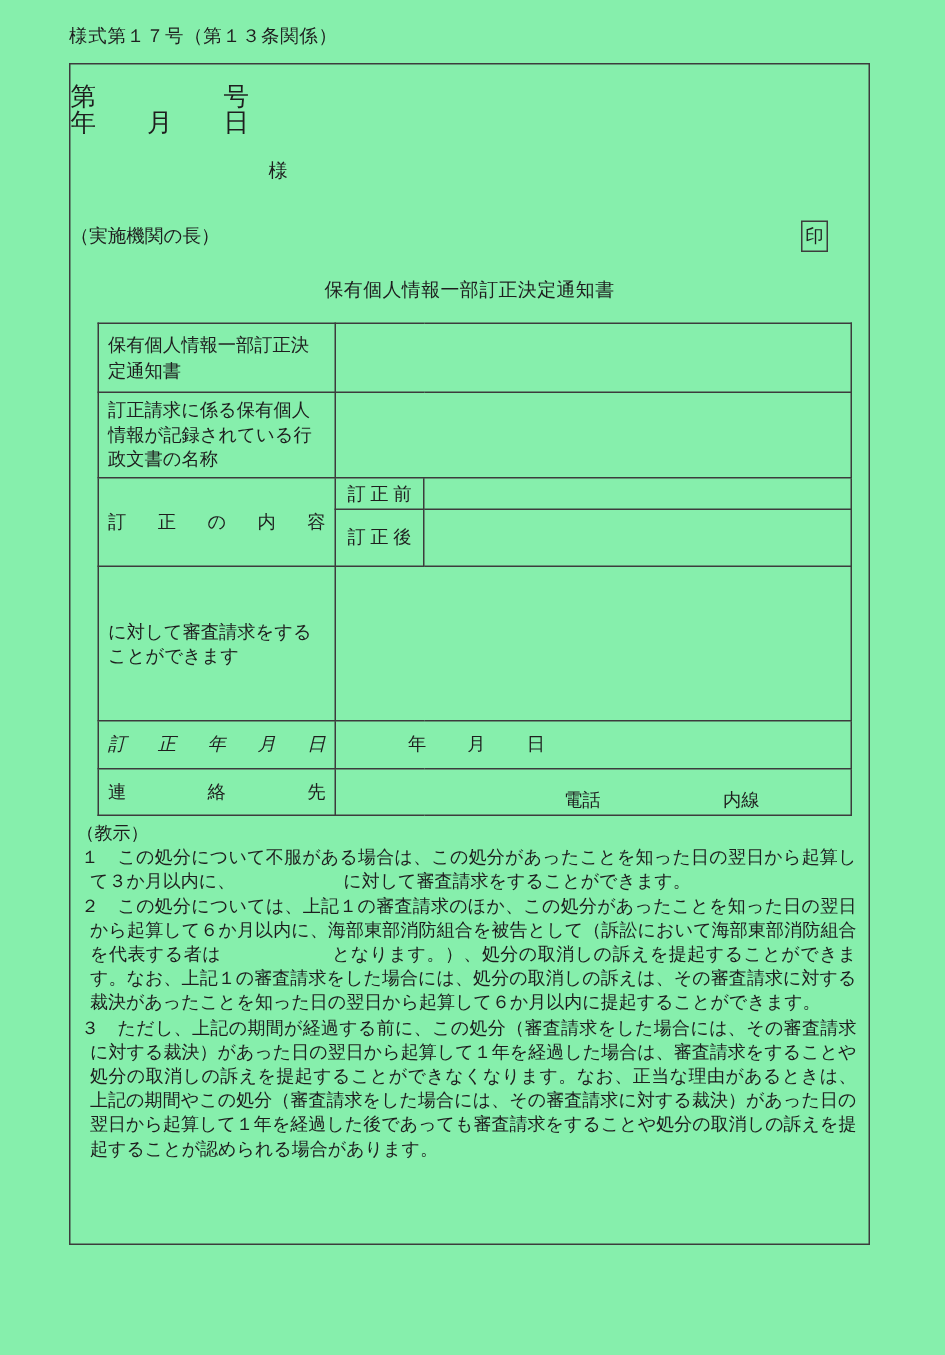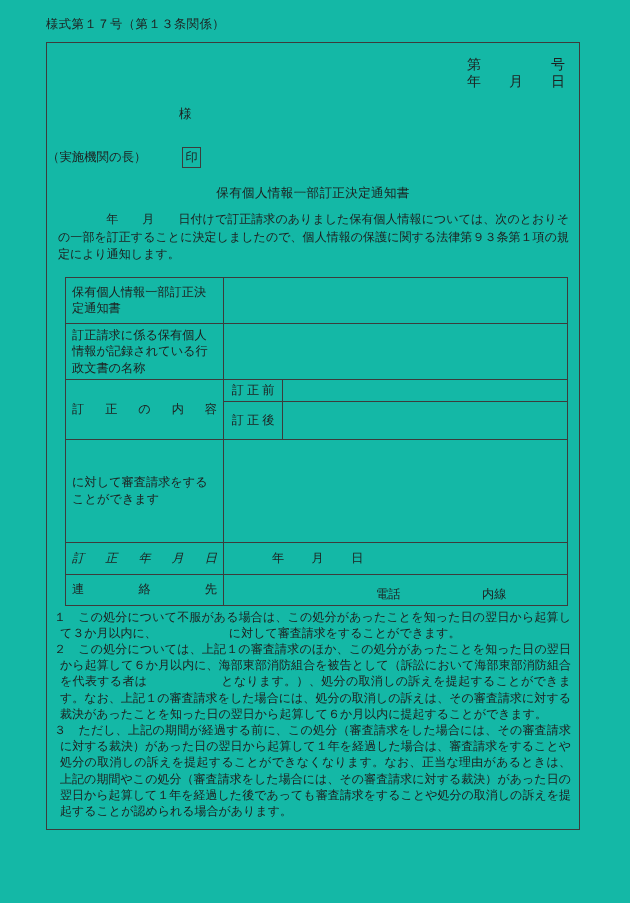--- a/index.html
+++ b/index.html
@@ -6,56 +6,55 @@
   html, body {
     width: 630px;
     background: #ffffff;
     font-family: "Liberation Serif", "DejaVu Serif", serif;
     color: #1e1e1e;
   }
   .page {
     position: relative;
     width: 630px;
     height: 903px;
-    background: #14b8a6;
+    background: #86efac;
     overflow: hidden;
   }
   .form-number {
     position: absolute;
     left: 46px;
     top: 16px;
     font-size: 12.3px;
     letter-spacing: 0.5px;
   }
   .doc-box {
     position: absolute;
     left: 46px;
     top: 42px;
     width: 534px;
     min-height: 788px;
     border: 1px solid #3c3c3c;
     padding-top: 13px;
     padding-bottom: 8px;
   }
   .doc-no-line, .date-line {
-    text-align: right;
     padding-right: 14px;
-    font-size: 14px;
+    font-size: 17px;
     line-height: 17px;
   }
   .addressee-line {
     margin-top: 16px;
     padding-left: 132px;
     font-size: 12.8px;
     line-height: 17px;
   }
   .issuer-row {
     margin-top: 24px;
     display: flex;
-    justify-content: flex-start;
+    justify-content: space-between;
     align-items: center;
     gap: 36px;
     padding-right: 27px;
     font-size: 12.4px;
     line-height: 17px;
   }
   .seal-box {
     display: inline-block;
     border: 1px solid #3c3c3c;
     font-size: 12.2px;
@@ -142,21 +141,20 @@
 
     <div class="addressee-line">様</div>
 
     <div class="issuer-row">
       <span>（実施機関の長）</span>
       <span class="seal-box">印</span>
     </div>
 
     <div class="doc-title">保有個人情報一部訂正決定通知書</div>
 
-    <p class="body-paragraph">　　　　年　　月　　日付けで訂正請求のありました保有個人情報については、次のとおりその一部を訂正することに決定しましたので、個人情報の保護に関する法律第９３条第１項の規定により通知します。</p>
 
     <table class="form-table">
       <colgroup>
         <col style="width:158px">
         <col style="width:59px">
         <col style="width:285px">
       </colgroup>
       <tbody>
           <tr>
         <td class="label-cell h46">保有個人情報一部訂正決定通知書</td>
@@ -187,19 +185,20 @@
         <td class="label-cell spread h31">連　　　絡　　　先</td>
         <td class="value-cell contact-value-cell" colspan="2">
           <span class="phone-label">電話</span>
           <span class="extension-label">内線</span>
         </td>
       </tr>
     </tbody>
       </table>
 
     <div class="kyoji">
+      <div class="kyoji-heading">（教示）</div>
       <div class="kyoji-item">１　この処分について不服がある場合は、この処分があったことを知った日の翌日から起算して３か月以内に、　　　　　　に対して審査請求をすることができます。</div>
       <div class="kyoji-item">２　この処分については、上記１の審査請求のほか、この処分があったことを知った日の翌日から起算して６か月以内に、海部東部消防組合を被告として（訴訟において海部東部消防組合を代表する者は　　　　　　となります。）、処分の取消しの訴えを提起することができます。なお、上記１の審査請求をした場合には、処分の取消しの訴えは、その審査請求に対する裁決があったことを知った日の翌日から起算して６か月以内に提起することができます。</div>
       <div class="kyoji-item">３　ただし、上記の期間が経過する前に、この処分（審査請求をした場合には、その審査請求に対する裁決）があった日の翌日から起算して１年を経過した場合は、審査請求をすることや処分の取消しの訴えを提起することができなくなります。なお、正当な理由があるときは、上記の期間やこの処分（審査請求をした場合には、その審査請求に対する裁決）があった日の翌日から起算して１年を経過した後であっても審査請求をすることや処分の取消しの訴えを提起することが認められる場合があります。</div>
     </div>
 
   </div>
 </div>
 
 </body></html>

